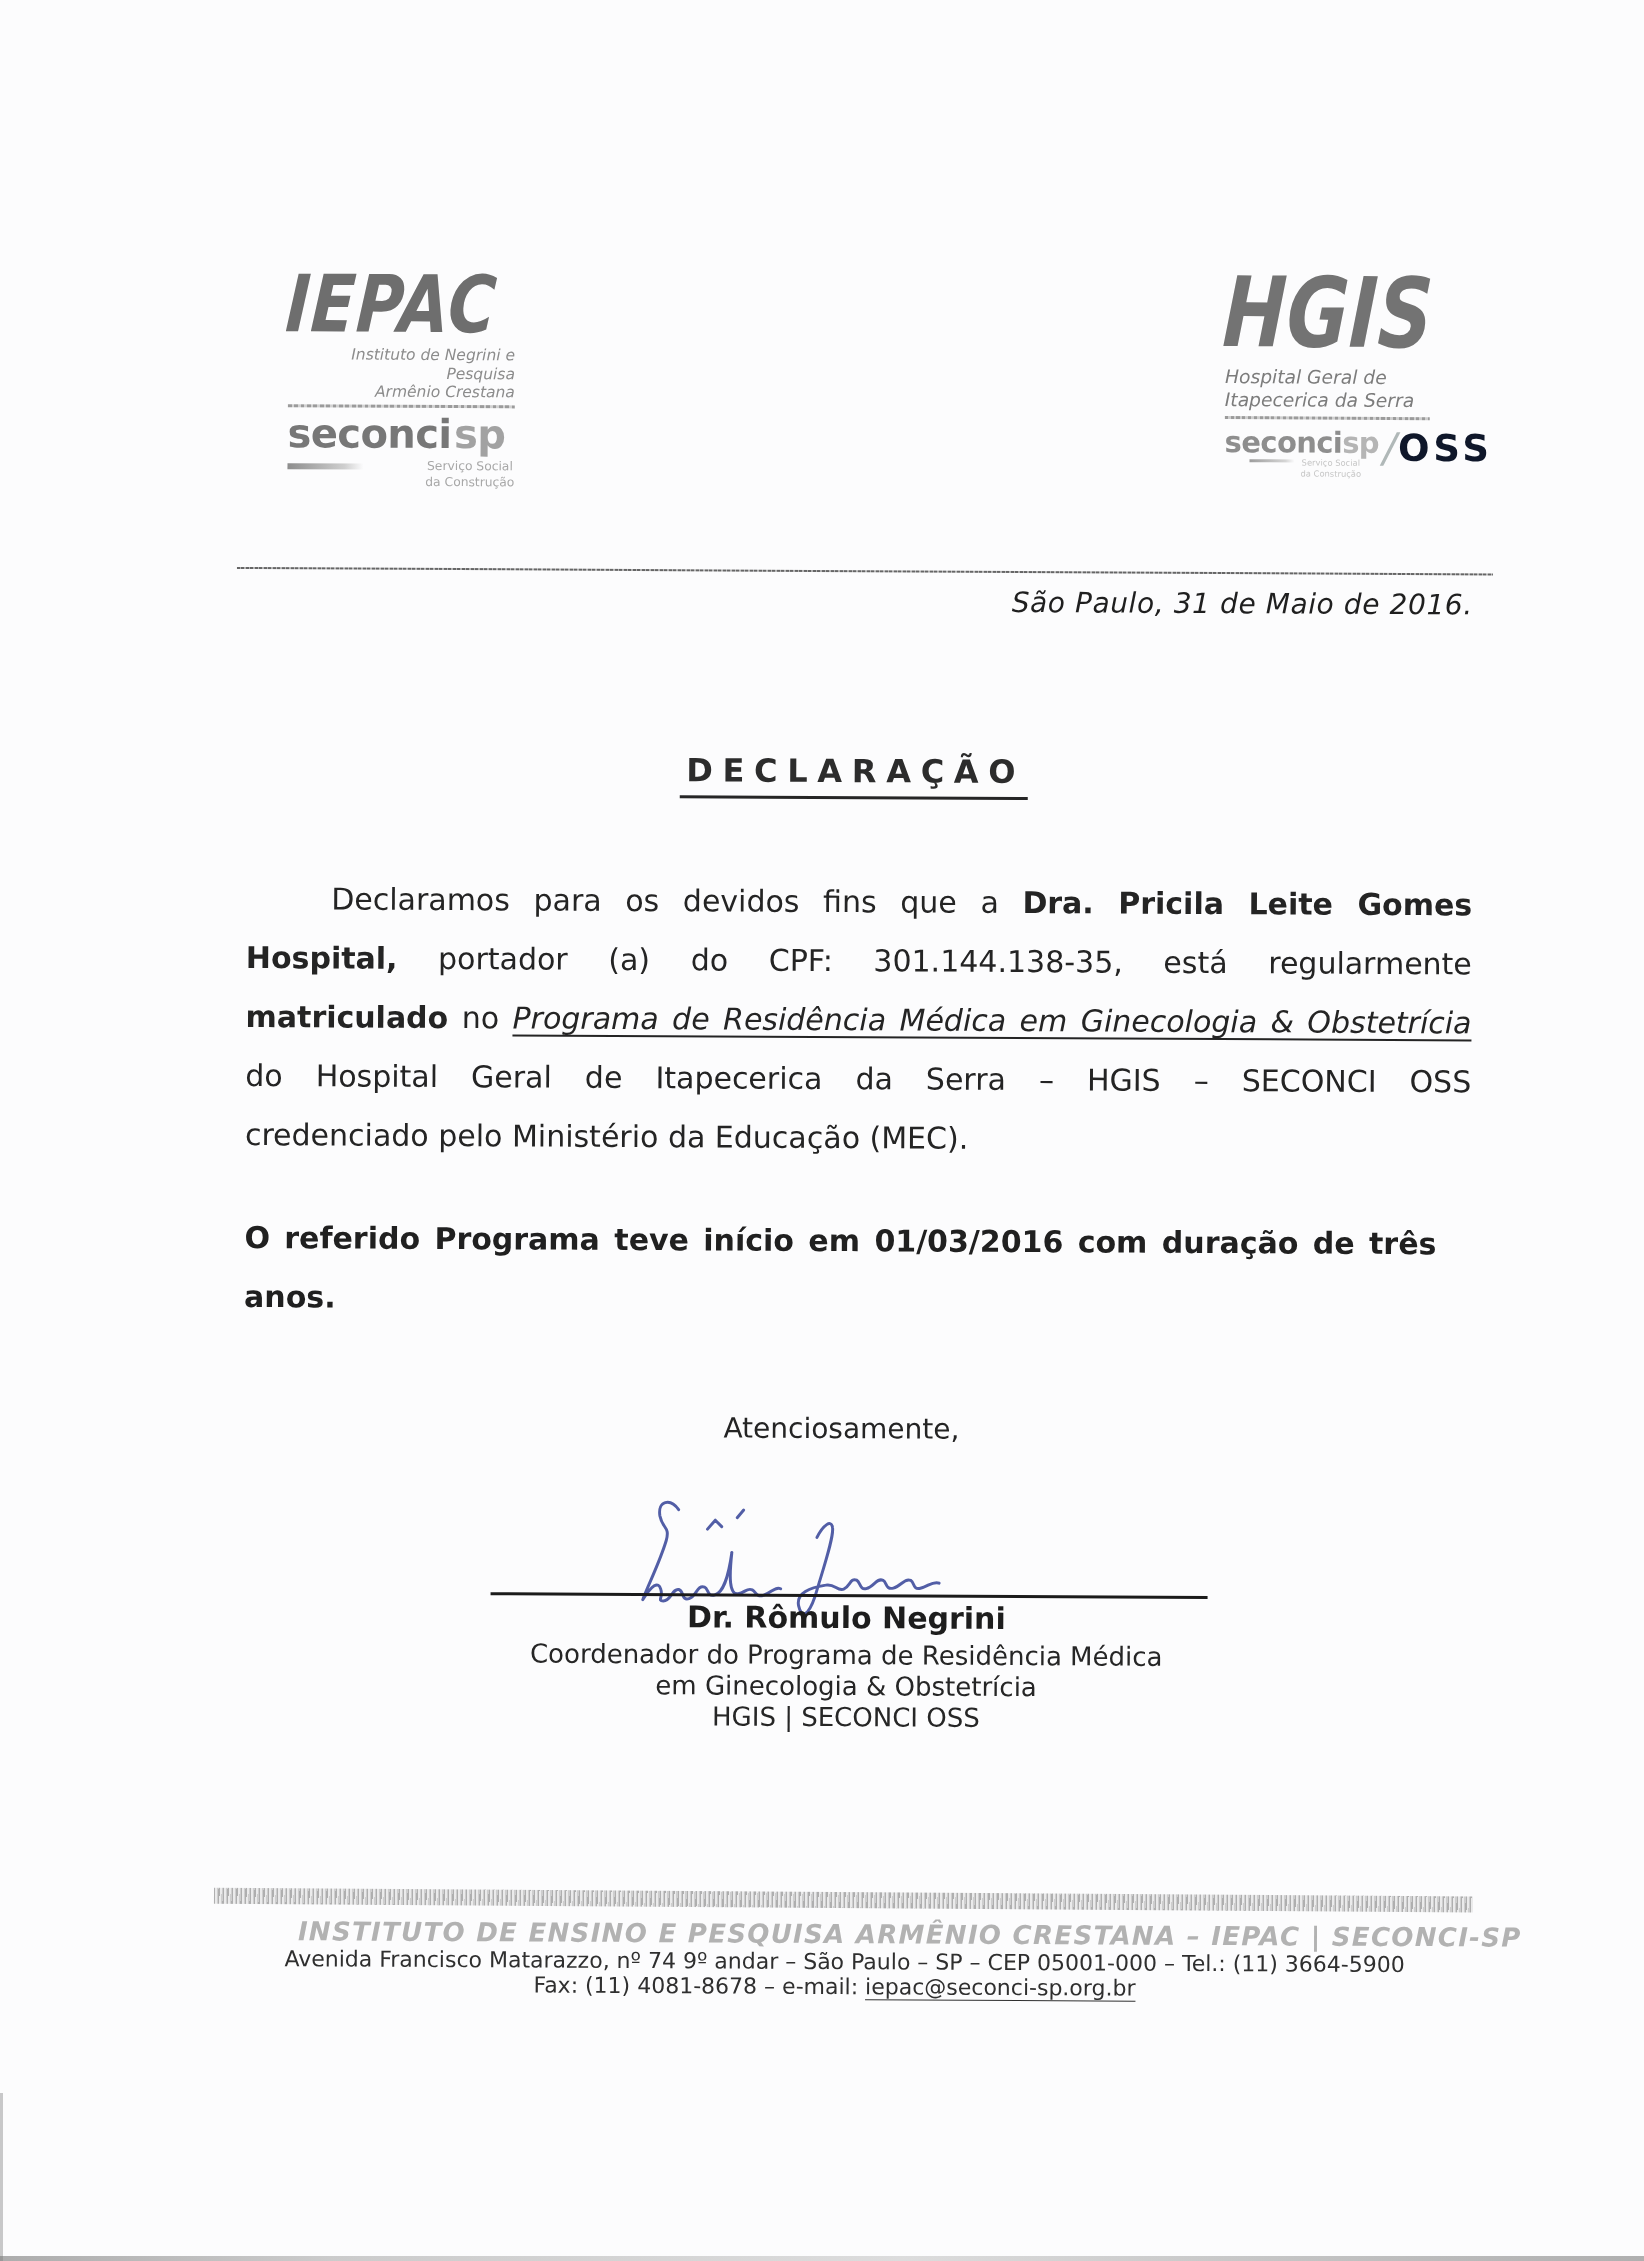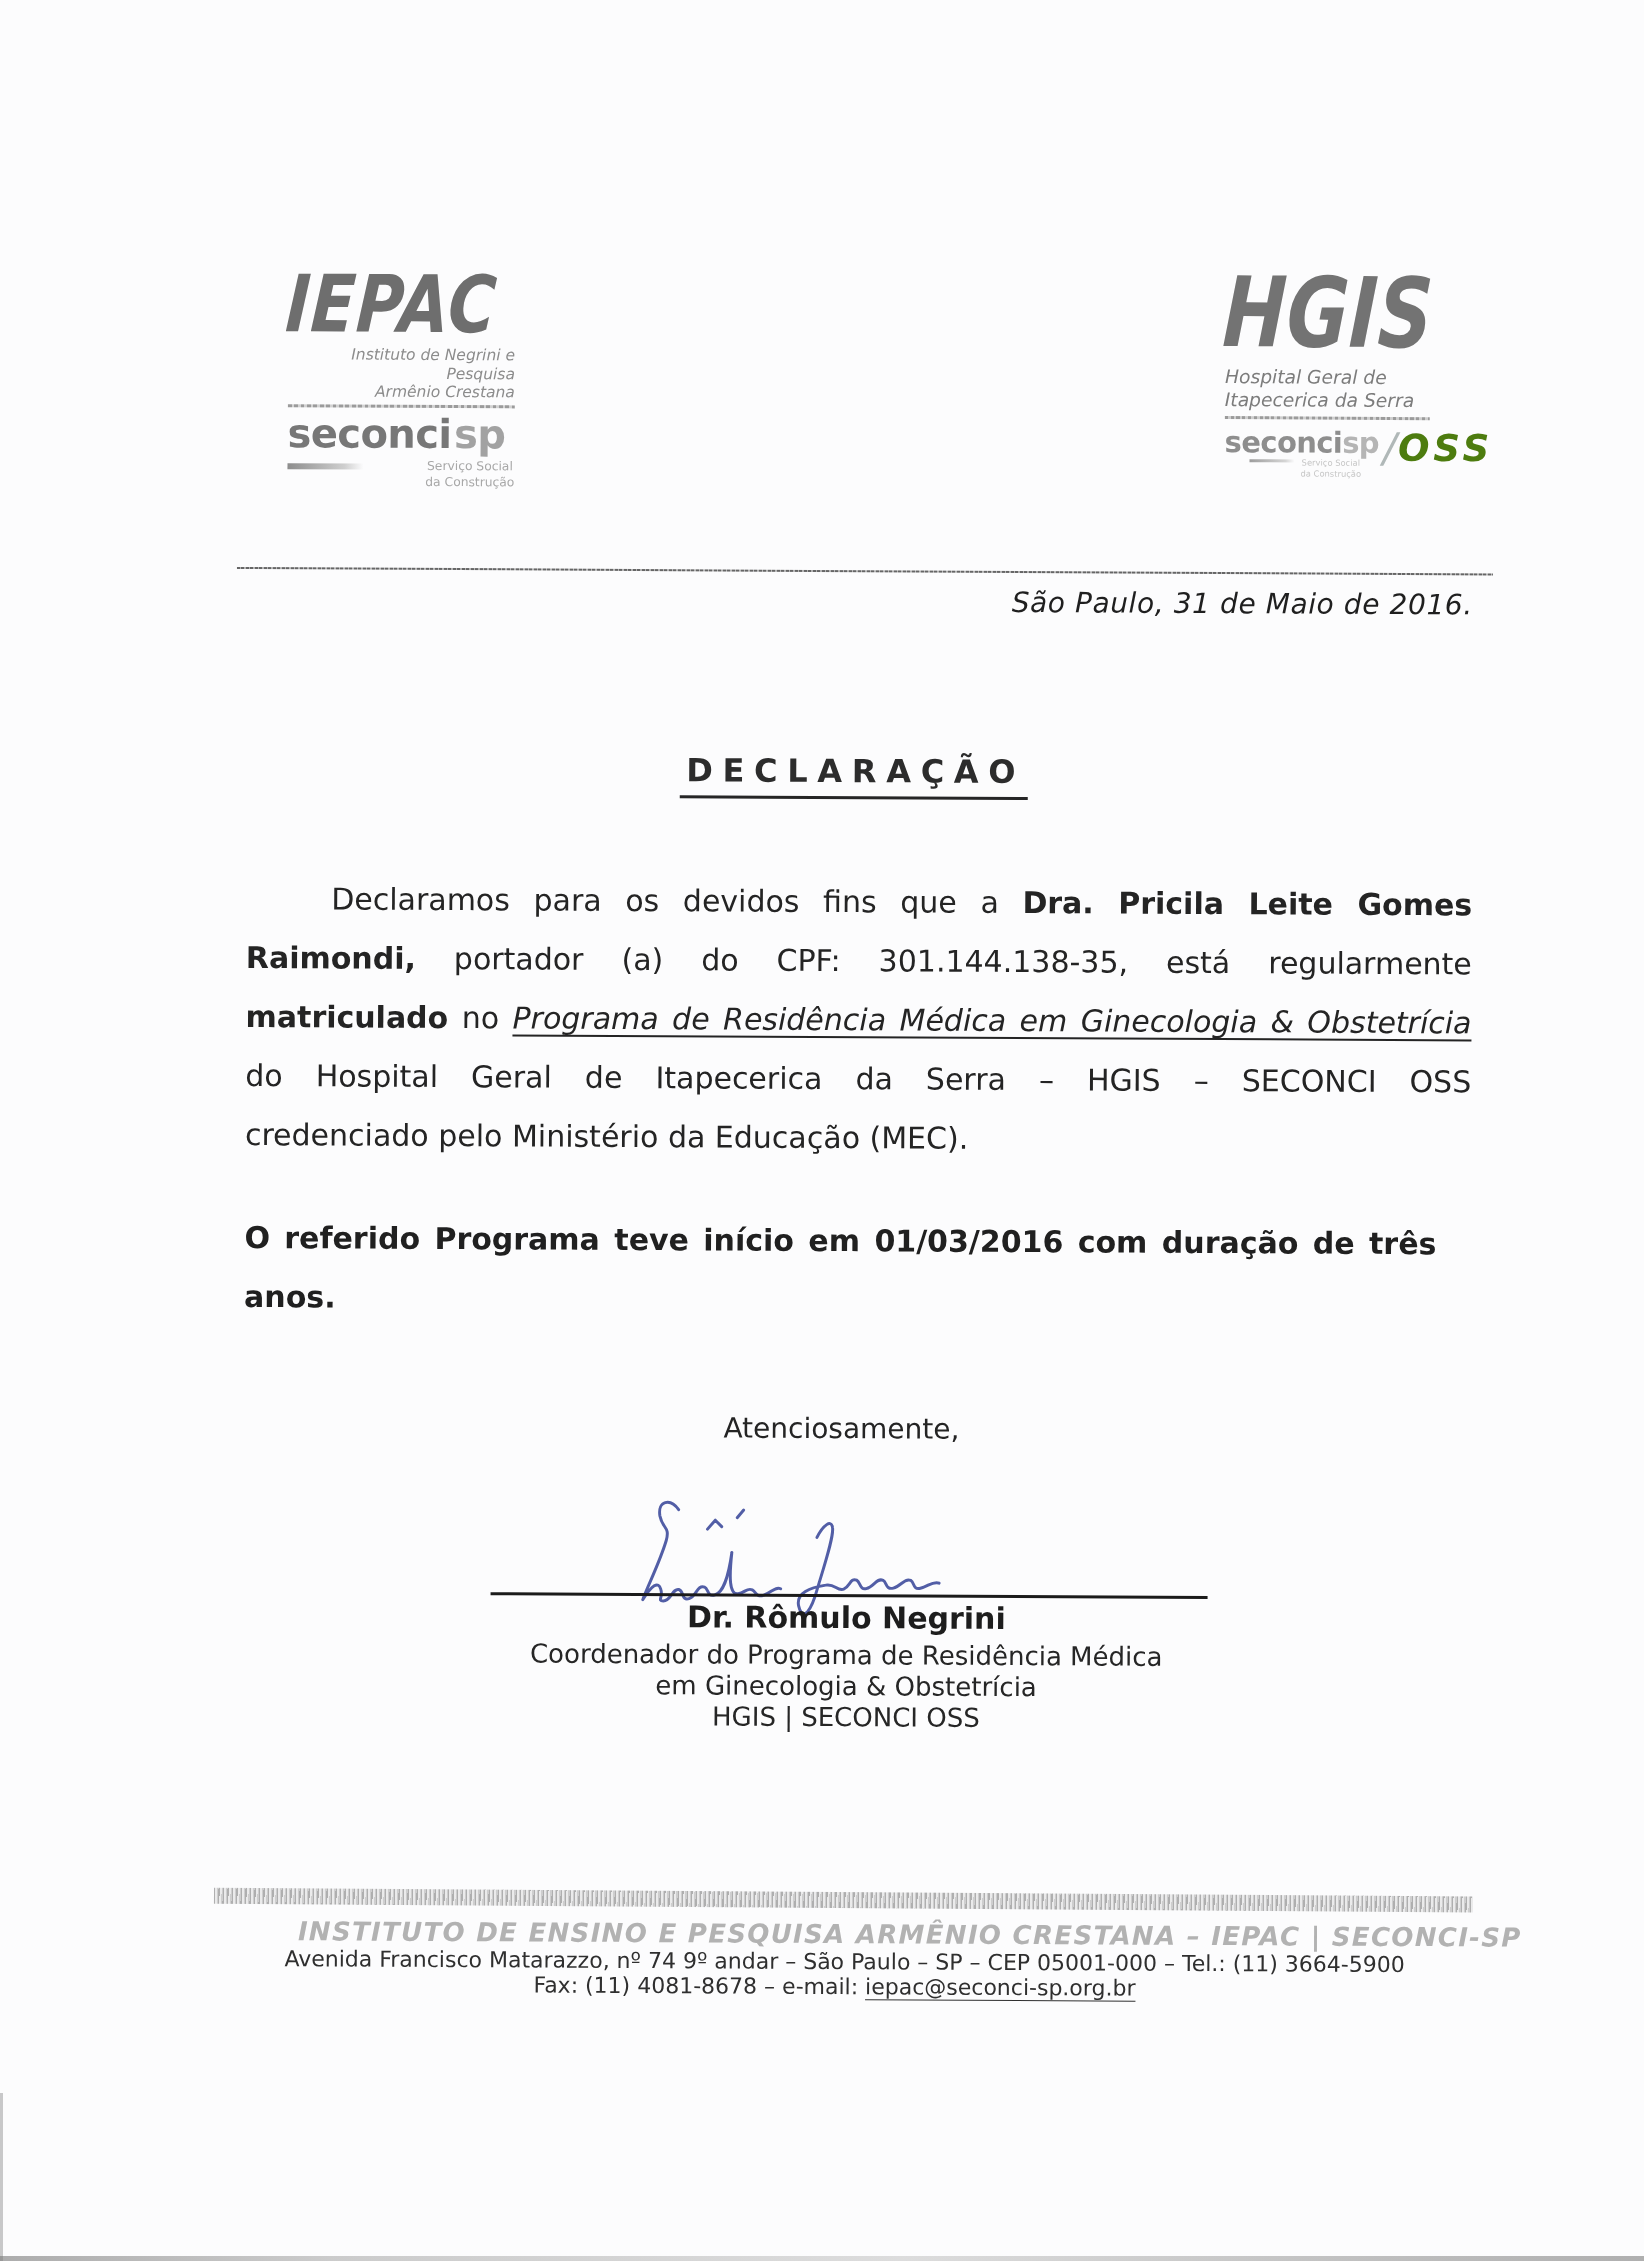--- a/index.html
+++ b/index.html
@@ -47,21 +47,21 @@
     transform:scaleX(.78) skewX(-3deg);transform-origin:left top;
     white-space:nowrap;
   }
   .hgis-sub{margin-top:5.2px;font-style:italic;font-size:18.7px;line-height:1.2;color:#7c7c7c;}
   .r-div{margin-top:5.2px;height:2.6px;width:205px;
     background:repeating-linear-gradient(90deg,#8a8a8a 0 3.2px,#c6c6c6 3.2px 5.8px);opacity:.85;}
   .r-brand{position:relative;margin-top:3.9px;height:71px;white-space:nowrap;}
   .r-seconci{font-weight:700;font-size:29px;letter-spacing:-0.6px;color:#8e8e8e;}
   .r-seconci .sp{color:#b5b5b5;}
   .r-slash{font-size:41px;font-style:italic;color:#b0b8b8;margin:0 1.3px 0 3.9px;vertical-align:-9px;}
-  .r-oss{font-size:37px;font-weight:700;font-style:italic;letter-spacing:3.9px;color:#4d7c0f;vertical-align:-7.7px;}
+  .r-oss{font-size:37px;font-weight:700;letter-spacing:3.9px;color:#0f172a;vertical-align:-7.7px;}
   .r-dash{position:absolute;left:24.5px;top:36px;width:45px;height:3.2px;
     background:linear-gradient(90deg,#9d9d9d,#d5d5d5 80%,rgba(255,255,255,0));}
   .r-tag{position:absolute;left:76px;top:34px;font-size:8.4px;line-height:1.35;
     color:#c6c6c6;text-align:center;}
 
   
   .top-rule{position:absolute;left:234px;top:570px;width:1256px;height:1.9px;
     background:repeating-linear-gradient(90deg,#555 0 2.6px,#aaa 2.6px 4.5px);opacity:.9;}
   .date-line{position:absolute;right:174px;top:585px;
     font-size:28px;font-style:italic;color:#1f1f1f;letter-spacing:0.6px;}
@@ -159,21 +159,21 @@
 
     <div class="top-rule"></div>
     <div class="date-line">São Paulo, 31 de Maio de 2016.</div>
 
     <div class="title-row">
       <span class="doc-title">DECLARAÇÃO</span>
     </div>
 
     <div class="body-block">
       <div class="bline first"><span>Declaramos para os devidos fins que a </span><span class="b">Dra. Pricila Leite Gomes</span></div>
-      <div class="bline"><span class="b">Raimondi,</span><span> portador (a) do CPF: 301.144.138-35, está regularmente</span></div>
+      <div class="bline"><span class="b">Hospital,</span><span> portador (a) do CPF: 301.144.138-35, está regularmente</span></div>
       <div class="bline"><span class="b">matriculado</span><span> no </span><span class="iu">Programa de Residência Médica em Ginecologia &amp; Obstetrícia</span></div>
       <div class="bline">do Hospital Geral de Itapecerica da Serra – HGIS – SECONCI OSS</div>
       <div class="bline last">credenciado pelo Ministério da Educação (MEC).</div>
     </div>
 
     <div class="statement">O referido Programa teve início em 01/03/2016 com duração de três anos.</div>
 
     <div class="closing">Atenciosamente,</div>
 
     <svg class="sig-svg" width="351" height="129" viewBox="0 0 545 200">

